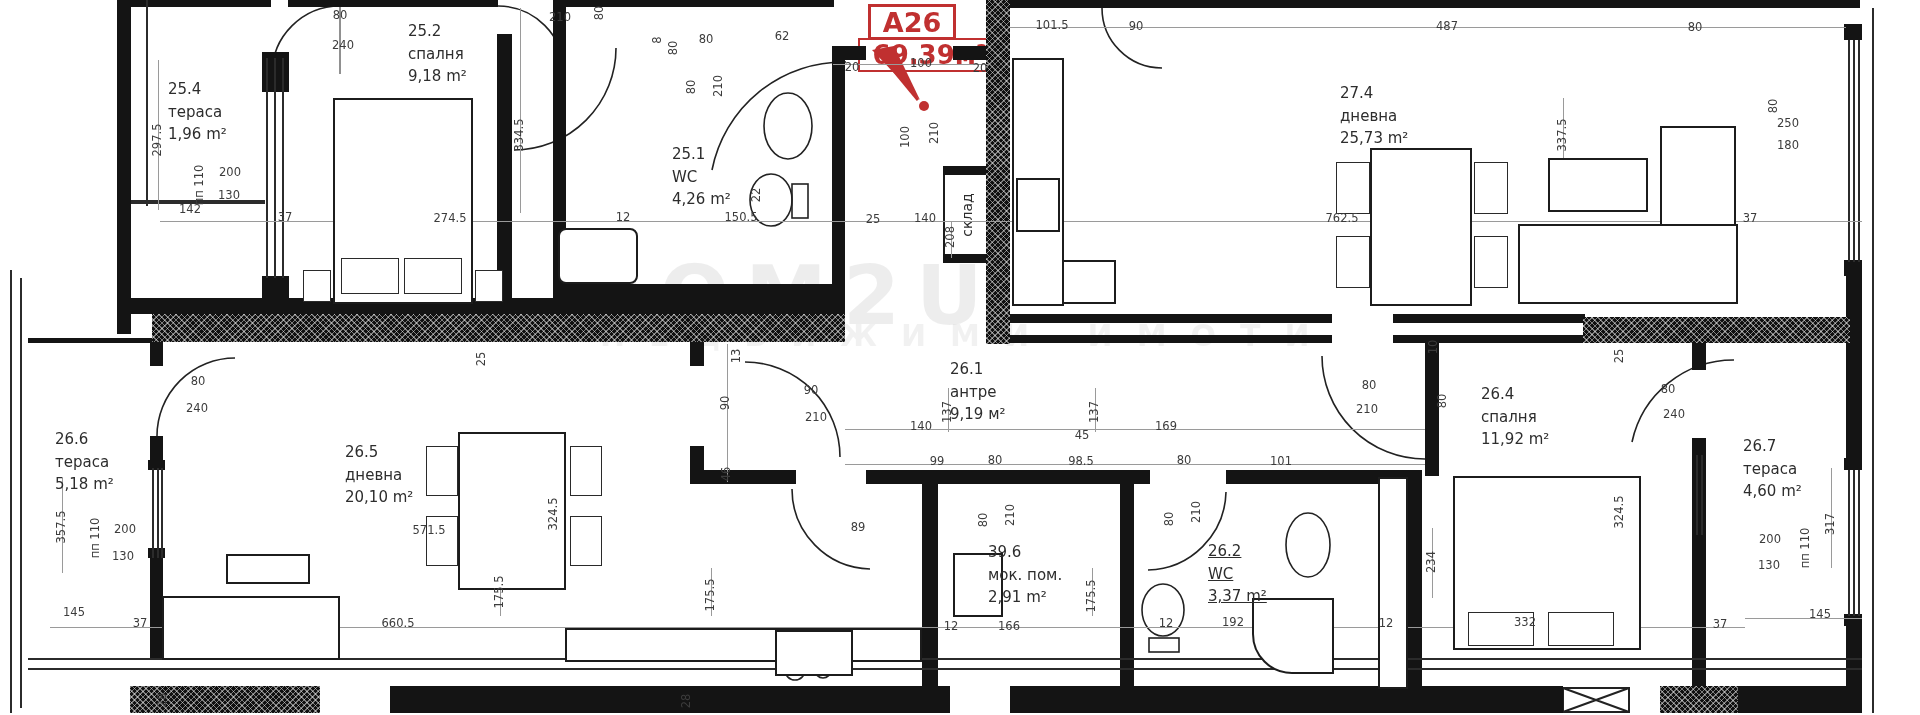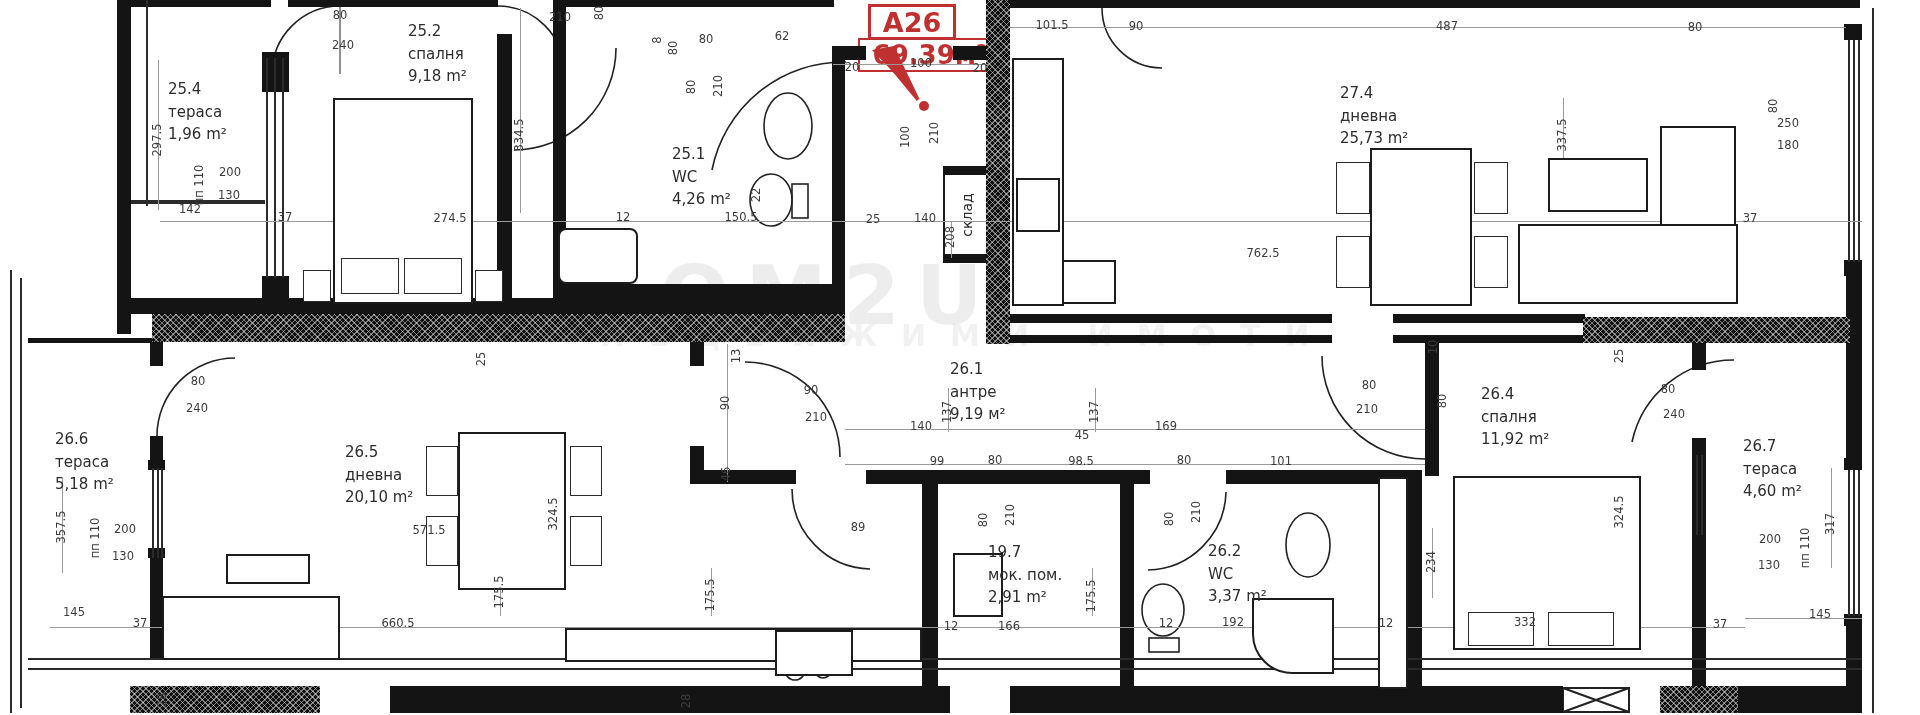--- a/index.html
+++ b/index.html
@@ -253,25 +253,25 @@
       <div>26.6</div>
       <div>тераса</div>
       <div>5,18 m²</div>
     </div>
     <div class="room" style="left: 345px; top: 441px;">
       <div>26.5</div>
       <div>дневна</div>
       <div>20,10 m²</div>
     </div>
     <div class="room" style="left: 988px; top: 541px;">
-      <div>19.7</div>
+      <div>39.6</div>
       <div>мок. пом.</div>
       <div>2,91 m²</div>
     </div>
-    <div class="room" style="left: 1208px; top: 540px;">
+    <div class="room" style="left: 1208px; top: 540px; text-decoration: underline;">
       <div>26.2</div>
       <div>WC</div>
       <div>3,37 m²</div>
     </div>
     <div class="room" style="left: 1481px; top: 383px;">
       <div>26.4</div>
       <div>спалня</div>
       <div>11,92 m²</div>
     </div>
     <div class="room" style="left: 1743px; top: 435px;">
@@ -309,21 +309,21 @@
     <div class="dim" style="left: 190px; top: 210px;">142</div>
     <div class="dim" style="left: 285px; top: 218px;">37</div>
     <div class="dim" style="left: 450px; top: 219px;">274.5</div>
     <div class="dim v" style="left: 520px; top: 135px;">334.5</div>
     <div class="dim" style="left: 623px; top: 218px;">12</div>
     <div class="dim" style="left: 741px; top: 218px;">150.5</div>
     <div class="dim v" style="left: 757px; top: 195px;">22</div>
     <div class="dim" style="left: 873px; top: 220px;">25</div>
     <div class="dim" style="left: 925px; top: 219px;">140</div>
     <div class="dim v" style="left: 951px; top: 237px;">208</div>
-    <div class="dim" style="left: 1263px; top: 219px; margin-top: 35px;">762.5</div>
+    <div class="dim" style="left: 1342px; top: 219px;">762.5</div>
     <div class="dim" style="left: 1750px; top: 219px;">37</div>
     <div class="dim" style="left: 198px; top: 382px;">80</div>
     <div class="dim" style="left: 197px; top: 409px;">240</div>
     <div class="dim v" style="left: 737px; top: 356px;">13</div>
     <div class="dim v" style="left: 726px; top: 403px;">90</div>
     <div class="dim" style="left: 811px; top: 391px;">90</div>
     <div class="dim" style="left: 816px; top: 418px;">210</div>
     <div class="dim v" style="left: 727px; top: 474px;">46</div>
     <div class="dim v" style="left: 482px; top: 359px;">25</div>
     <div class="dim" style="left: 921px; top: 427px;">140</div>

